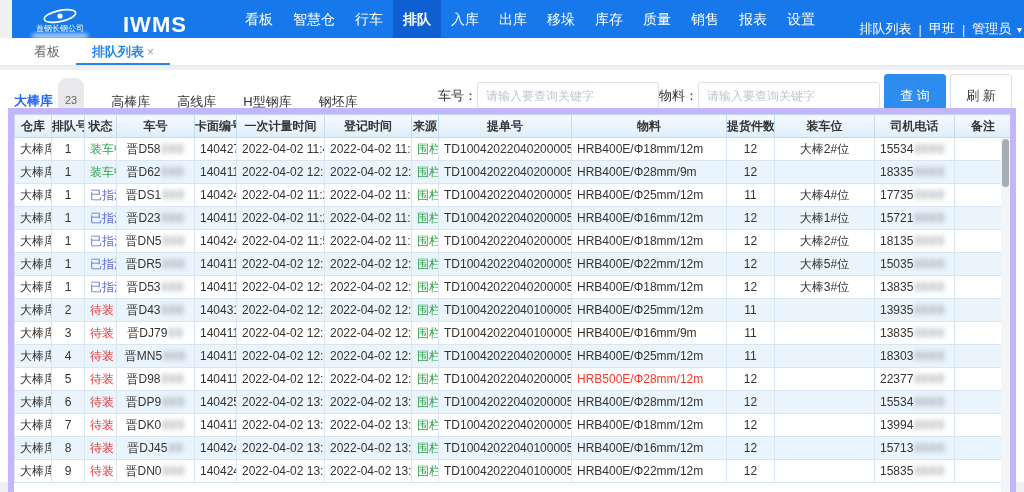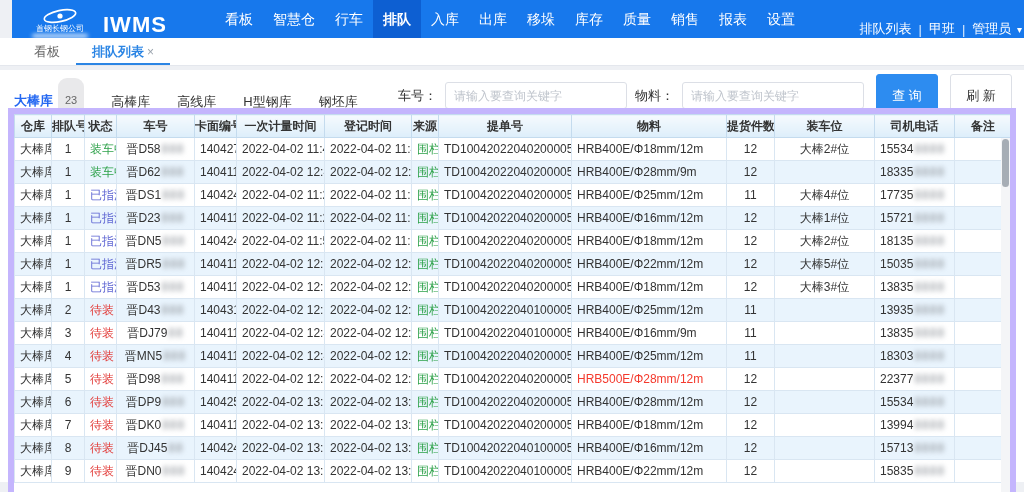--- a/index.html
+++ b/index.html
@@ -6,21 +6,21 @@
   html,body { width:1024px; height:492px; overflow:hidden;
     font-family:"Liberation Sans","DejaVu Sans",sans-serif; background:#eef0f4; }
   body { position:relative; }
 
   
   .topbar { position:absolute; left:12px; top:0; width:1024px; height:38px;
     background:#1778ec; display:flex; align-items:flex-end; color:#fff; }
   .logo { display:flex; flex-direction:column; align-items:center; margin-left:12px; width:72px; }
   .logo-cn { font-size:8px; line-height:9px; white-space:nowrap; }
   .logo-sub { width:56px; height:4px; margin-top:1px; background:rgba(255,255,255,.8); filter:blur(2px); border-radius:2px; }
-  .app-title { font-size:22px; font-weight:bold; letter-spacing:1px; margin-left:7px; }
+  .app-title { font-size:22px; font-weight:bold; letter-spacing:1px; margin-left:27px; }
   .main-nav { display:flex; margin-left:48px; height:38px; }
   .nav-item { padding:0 10px; line-height:38px; font-size:14px; cursor:pointer; white-space:nowrap; }
   .nav-active { background:#0d5fd2; font-weight:bold; }
   .user-area { margin-left:auto; margin-right:14px; font-size:13px; display:flex; align-items:center; gap:7px; white-space:nowrap; }
   .user-sep { opacity:.85; }
   .caret { font-size:10px; margin-left:2px; }
 
   
   .tabbar { position:absolute; left:0; top:38px; width:1024px; height:28px;
     background:#fff; border-bottom:1px solid #e4e7ed; display:flex; align-items:stretch; padding-left:18px; }
@@ -29,21 +29,21 @@
   .tab-close { color:#9aa3ad; font-weight:normal; font-size:12px; margin-left:3px; }
 
   
   .panel { position:absolute; left:0; top:70px; width:1024px; height:412px; background:#fff; }
   .toolbar { position:relative; height:38px; }
   .wh-tabs { position:absolute; left:14px; top:8px; display:flex; gap:27px; align-items:center; }
   .wh-tab { font-size:13px; color:#333; cursor:pointer; padding-bottom:5px; display:flex; align-items:center; gap:5px; white-space:nowrap; }
   .wh-tab.active { color:#2468f2; font-weight:bold; border-bottom:2px solid #2468f2; }
   .badge { background:#e9e9eb; color:#666; font-size:11px; font-weight:normal;
     border-radius:9px; padding:16px 7px; line-height:13px; }
-  .filters { position:absolute; right:12px; top:4px; display:flex; align-items:center; gap:8px; }
+  .filters { position:absolute; right:12px; top:4px; display:flex; align-items:center; }
   .flabel { font-size:13px; color:#333; white-space:nowrap; }
   .filters input { width:182px; height:27px; border:1px solid #dcdfe6; border-radius:3px;
     padding:0 8px; font-size:12px; color:#333; outline:none; }
   .filters input::placeholder { color:#bfc4cc; }
   .btn { height:43px; width:62px; border-radius:3px; font-size:13px; cursor:pointer; margin-left:4px; }
   .btn-primary { background:#2d8cf0; border:1px solid #2d8cf0; color:#fff; }
   .btn-plain { background:#fff; border:1px solid #dcdfe6; color:#333; }
 
   
   .table-wrap { position:absolute; left:8px; top:38px; width:1008px; height:406px;

